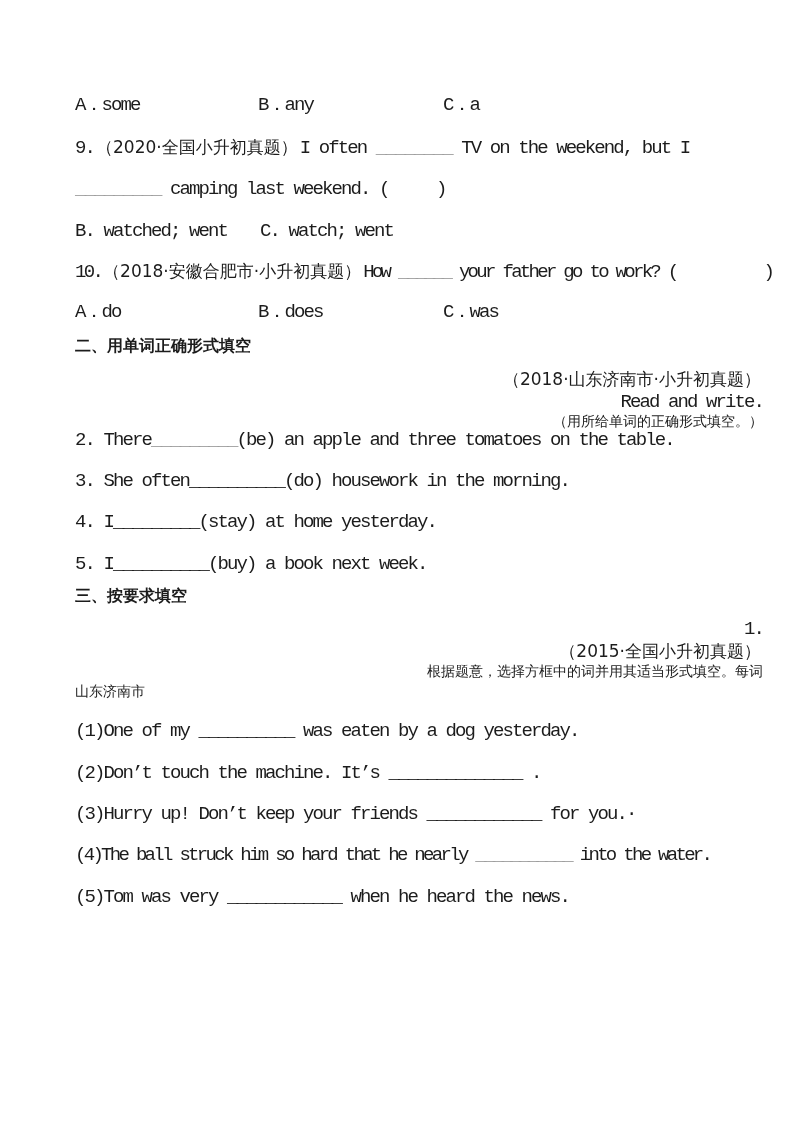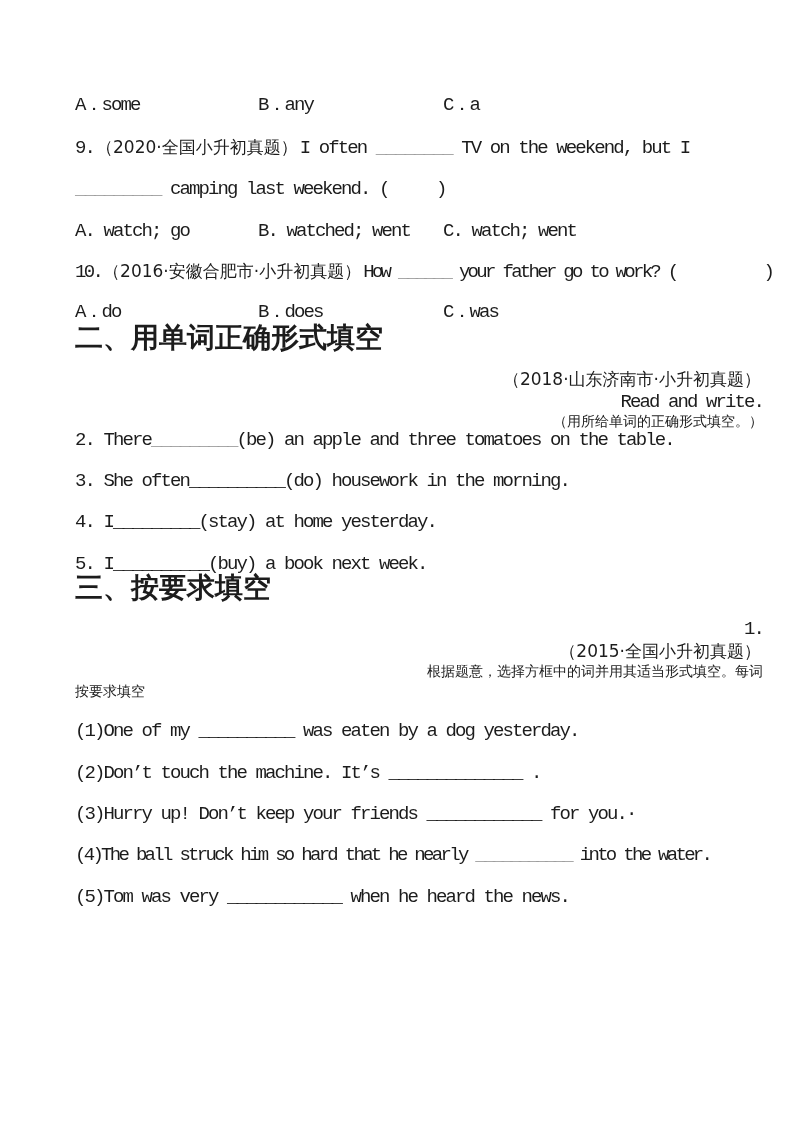--- a/index.html
+++ b/index.html
@@ -28,21 +28,21 @@
     letter-spacing: -1.9px;
     color: #1c1c1c;
   }
   .line.condensed {
     letter-spacing: -2.7px;
   }
   .line.heading {
     margin-top: -9px;
     font-family: "DejaVu Sans", "Liberation Sans", sans-serif;
     font-weight: 700;
-    font-size: 28px;
+    font-size: 16px;
     letter-spacing: 0;
   }
   .line.after-heading {
     margin-top: 11px;
     flex-direction: column;
   }
   .tag {
     font-family: "DejaVu Sans", "Liberation Sans", sans-serif;
     font-size: 17px;
     letter-spacing: 0;
@@ -63,31 +63,31 @@
   .opt-1 { width: 185px; }
 </style>
 </head>
 <body>
 
 <div class="page">
   <div class="content">
       <div class="line options"><span class="opt opt-0">A．some</span><span class="opt opt-1">B．any</span><span class="opt opt-2">C．a</span></div>
       <div class="line text"><span>9.</span><span class="tag">（2020·全国小升初真题）</span><span>I often </span><span class="blank-gray">________</span><span> TV on the weekend, but I</span></div>
       <div class="line text"><span class="blank-gray">_________</span><span> camping last weekend. (     )</span></div>
-      <div class="line options"><span class="opt opt-0">A. watch; go</span><span class="opt opt-1">B. watched; went</span><span class="opt opt-2">C. watch; went</span></div>
-      <div class="line text condensed"><span>10.</span><span class="tag">（2016·安徽合肥市·小升初真题）</span><span>How </span><span class="blank-gray">______</span><span> your father go to work? (          )</span></div>
+      <div class="line options"><span class="opt opt-1">B. watched; went</span><span class="opt opt-2">C. watch; went</span></div>
+      <div class="line text condensed"><span>10.</span><span class="tag">（2018·安徽合肥市·小升初真题）</span><span>How </span><span class="blank-gray">______</span><span> your father go to work? (          )</span></div>
       <div class="line options"><span class="opt opt-0">A．do</span><span class="opt opt-1">B．does</span><span class="opt opt-2">C．was</span></div>
       <div class="line heading"><span>二、用单词正确形式填空</span></div>
       <div class="line text after-heading"><span class="tag">（2018·山东济南市·小升初真题）</span><span>Read and write.</span><span class="cjk">（用所给单词的正确形式填空。）</span></div>
       <div class="line text"><span>2. There</span><span class="blank-gray">_________</span><span>(be) an apple and three tomatoes on the table.</span></div>
       <div class="line text"><span>3. She often__________(do) housework in the morning.</span></div>
       <div class="line text"><span>4. I_________(stay) at home yesterday.</span></div>
       <div class="line text"><span>5. I__________(buy) a book next week.</span></div>
       <div class="line heading"><span>三、按要求填空</span></div>
       <div class="line text after-heading"><span>1.</span><span class="tag">（2015·全国小升初真题）</span><span class="cjk">根据题意，选择方框中的词并用其适当形式填空。每词</span></div>
-      <div class="line text"><span class="cjk">按要求填空</span></div>
+      <div class="line text"><span class="cjk">山东济南市</span></div>
       <div class="line text"><span>(1)One of my __________ was eaten by a dog yesterday.</span></div>
       <div class="line text"><span>(2)Don’t touch the machine. It’s ______________ .</span></div>
       <div class="line text"><span>(3)Hurry up! Don’t keep your friends ____________ for you.·</span></div>
       <div class="line text condensed"><span>(4)The ball struck him so hard that he nearly </span><span class="blank-gray">___________</span><span> into the water.</span></div>
       <div class="line text"><span>(5)Tom was very ____________ when he heard the news.</span></div>
     </div>
 </div>
 
 </body></html>

